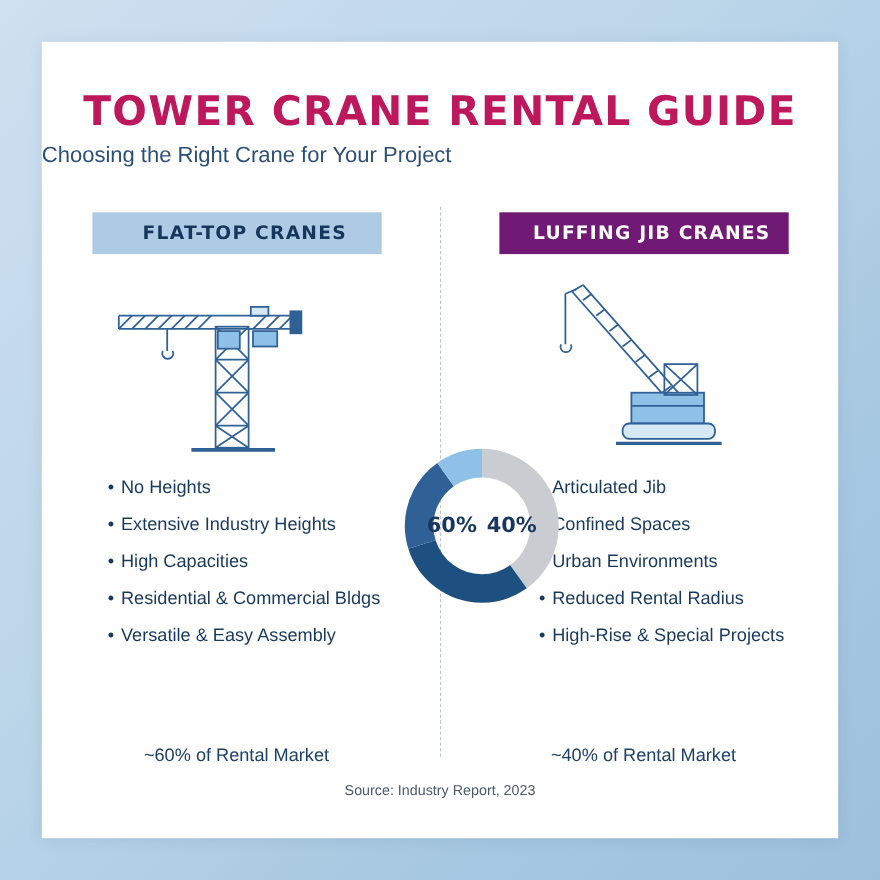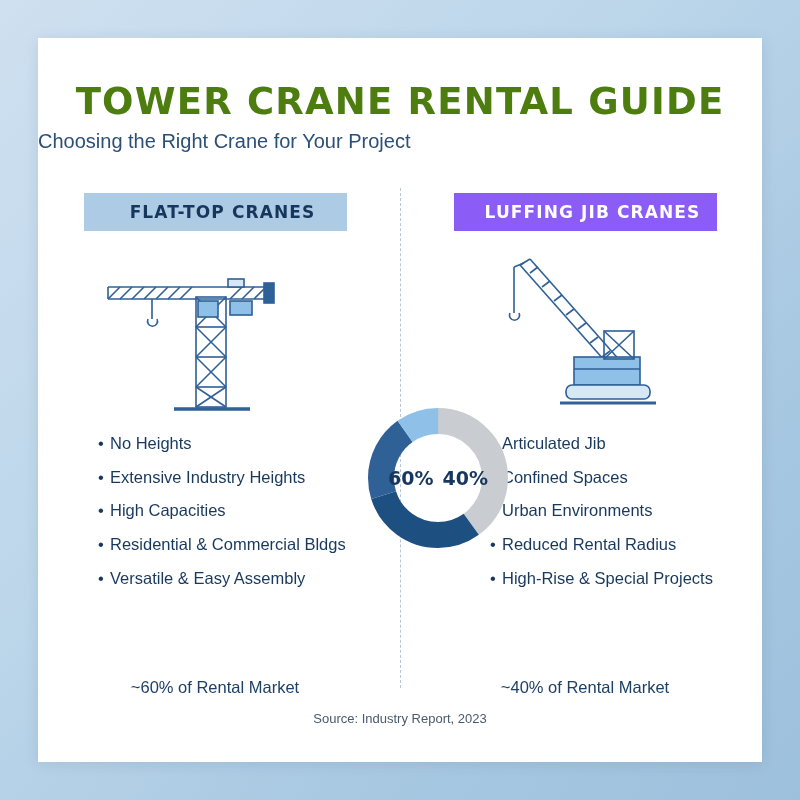--- a/index.html
+++ b/index.html
@@ -24,21 +24,21 @@
   }
   .title {
     position: absolute;
     top: 42px;
     left: 0;
     width: 100%;
     text-align: center;
     font-size: 37px;
     font-weight: bold;
     letter-spacing: 1.2px;
-    color: #4d7c0f;
+    color: #be185d;
     font-family: "DejaVu Sans", sans-serif;
   }
   .subtitle {
     position: absolute;
     top: 92px;
     left: 0;
     width: 100%;
     text-align: left;
     font-size: 20px;
     color: #2c4f77;
@@ -70,21 +70,21 @@
     font-weight: bold;
     letter-spacing: 1.1px;
     font-family: "DejaVu Sans", sans-serif;
     padding-left: 15px;
   }
   .badge-light {
     background: #aecbe6;
     color: #16365c;
   }
   .badge-dark {
-    background: #8b5cf6;
+    background: #701a75;
     color: #ffffff;
   }
 
   .crane-box {
     height: 170px;
     display: flex;
     align-items: flex-end;
     justify-content: center;
     margin-top: 16px;
   }

